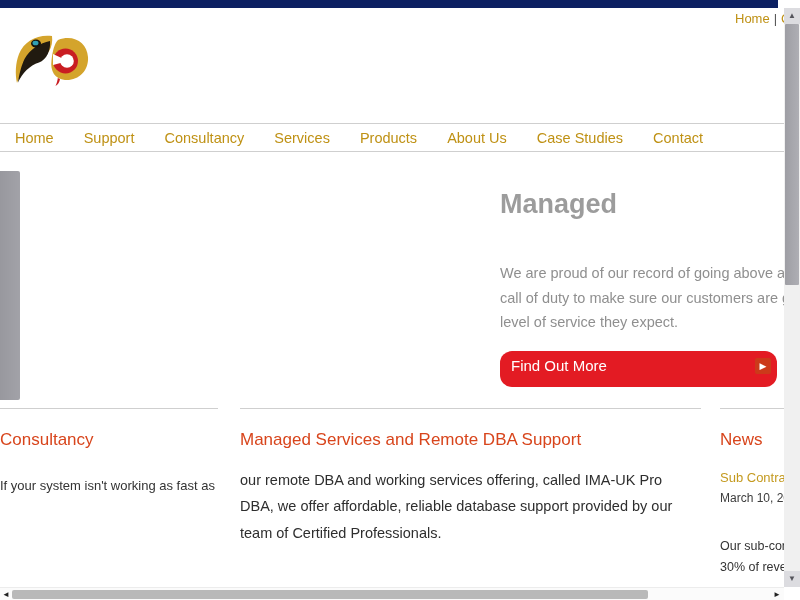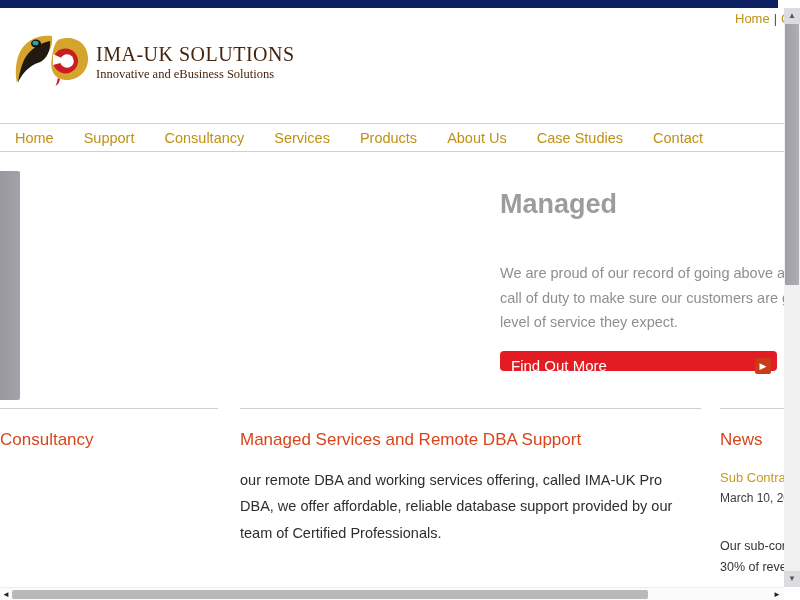--- a/index.html
+++ b/index.html
@@ -53,22 +53,22 @@
   .hero-title {
     position: absolute; left: 500px; top: 189px;
     font-size: 27px; font-weight: bold; line-height: 31.5px;
     color: #9c9c9c; white-space: nowrap;
   }
   .hero-para {
     position: absolute; left: 500px; top: 261px;
     font-size: 14.5px; line-height: 24.6px; color: #8f8f8f; white-space: nowrap;
   }
   .cta {
-    position: absolute; left: 500px; top: 351px; width: 277px; height: 20px;
-    background: #e31b23; border-radius: 4px; display: block;
+    position: absolute; left: 500px; top: 351px; width: 277px; height: 36px;
+    background: #e31b23; border-radius: 12px; display: block;
   }
   .cta-label { position: absolute; left: 11px; top: 0; line-height: 30px; font-size: 15px; color: #ffffff; white-space: nowrap; }
   .cta-tile {
     position: absolute; right: 6px; top: 7px; width: 16px; height: 16px;
     background: #cc3a1a; border-radius: 2px; text-align: center;
   }
   .cta-tile .arr { color: #fff; font-size: 9px; line-height: 16px; display: block; }
 
   
   .col { position: absolute; top: 408px; border-top: 1px solid #cfcfcf; }
@@ -136,24 +136,20 @@
         <path d="M38 7 C28 9 18 15 12.5 25 C9.5 31 7 41 6 48.5 C10.5 39 17.5 31.5 27 28.5 C34.5 26 39 16 38 7 Z" fill="#211a10"></path>
         <ellipse cx="24" cy="9.5" rx="5" ry="4" fill="#16130c"></ellipse>
         <ellipse cx="23.5" cy="9" rx="3" ry="2.3" fill="#2f9fb4"></ellipse>
         <path d="M46 6 C62 0 75 9 76 23 C77 37 66 47 53 46 C43 45.2 38 37 39.5 26.5 C40.7 16.5 42.5 9.5 46 6 Z" fill="#d4a42c"></path>
         <circle cx="53.5" cy="27" r="12.5" fill="#c91d22"></circle>
         <circle cx="55" cy="27" r="6.8" fill="#ffffff"></circle>
         <polygon points="41,20 56,27 41,31" fill="#ffffff"></polygon>
         <path d="M48 45 C47.5 48.5 46 50.5 43.5 52 C45 48.5 45.5 46.5 45.8 44 Z" fill="#c91d22"></path>
       </svg>
     </span>
-    <span class="logo-text">
-      <span class="logo-title" style="display:block">IMA-UK SOLUTIONS</span>
-      <span class="logo-tagline" style="display:block">Innovative and eBusiness Solutions</span>
-    </span>
   </a>
 
   <nav class="mainnav">
     <a class="nav-item">Home</a>
     <a class="nav-item">Support</a>
     <a class="nav-item">Consultancy</a>
     <a class="nav-item">Services</a>
     <a class="nav-item">Products</a>
     <a class="nav-item">About Us</a>
     <a class="nav-item">Case Studies</a>
@@ -174,20 +170,21 @@
       <span class="cta-label">Find Out More</span>
       <span class="cta-tile">
         <span class="arr">▶</span>
       </span>
     </a>
   </section>
 
   <section class="col col-consultancy">
     <h2>Consultancy</h2>
     <div class="body body2">
+      <div class="line">If your system isn't working as fast as</div>
     </div>
   </section>
 
   <section class="col col-managed">
     <h2>Managed Services and Remote DBA Support</h2>
     <div class="body">
       <div class="line">our remote DBA and working services offering, called IMA-UK Pro</div>
       <div class="line">DBA, we offer affordable, reliable database support provided by our</div>
       <div class="line">team of Certified Professionals.</div>
     </div>

